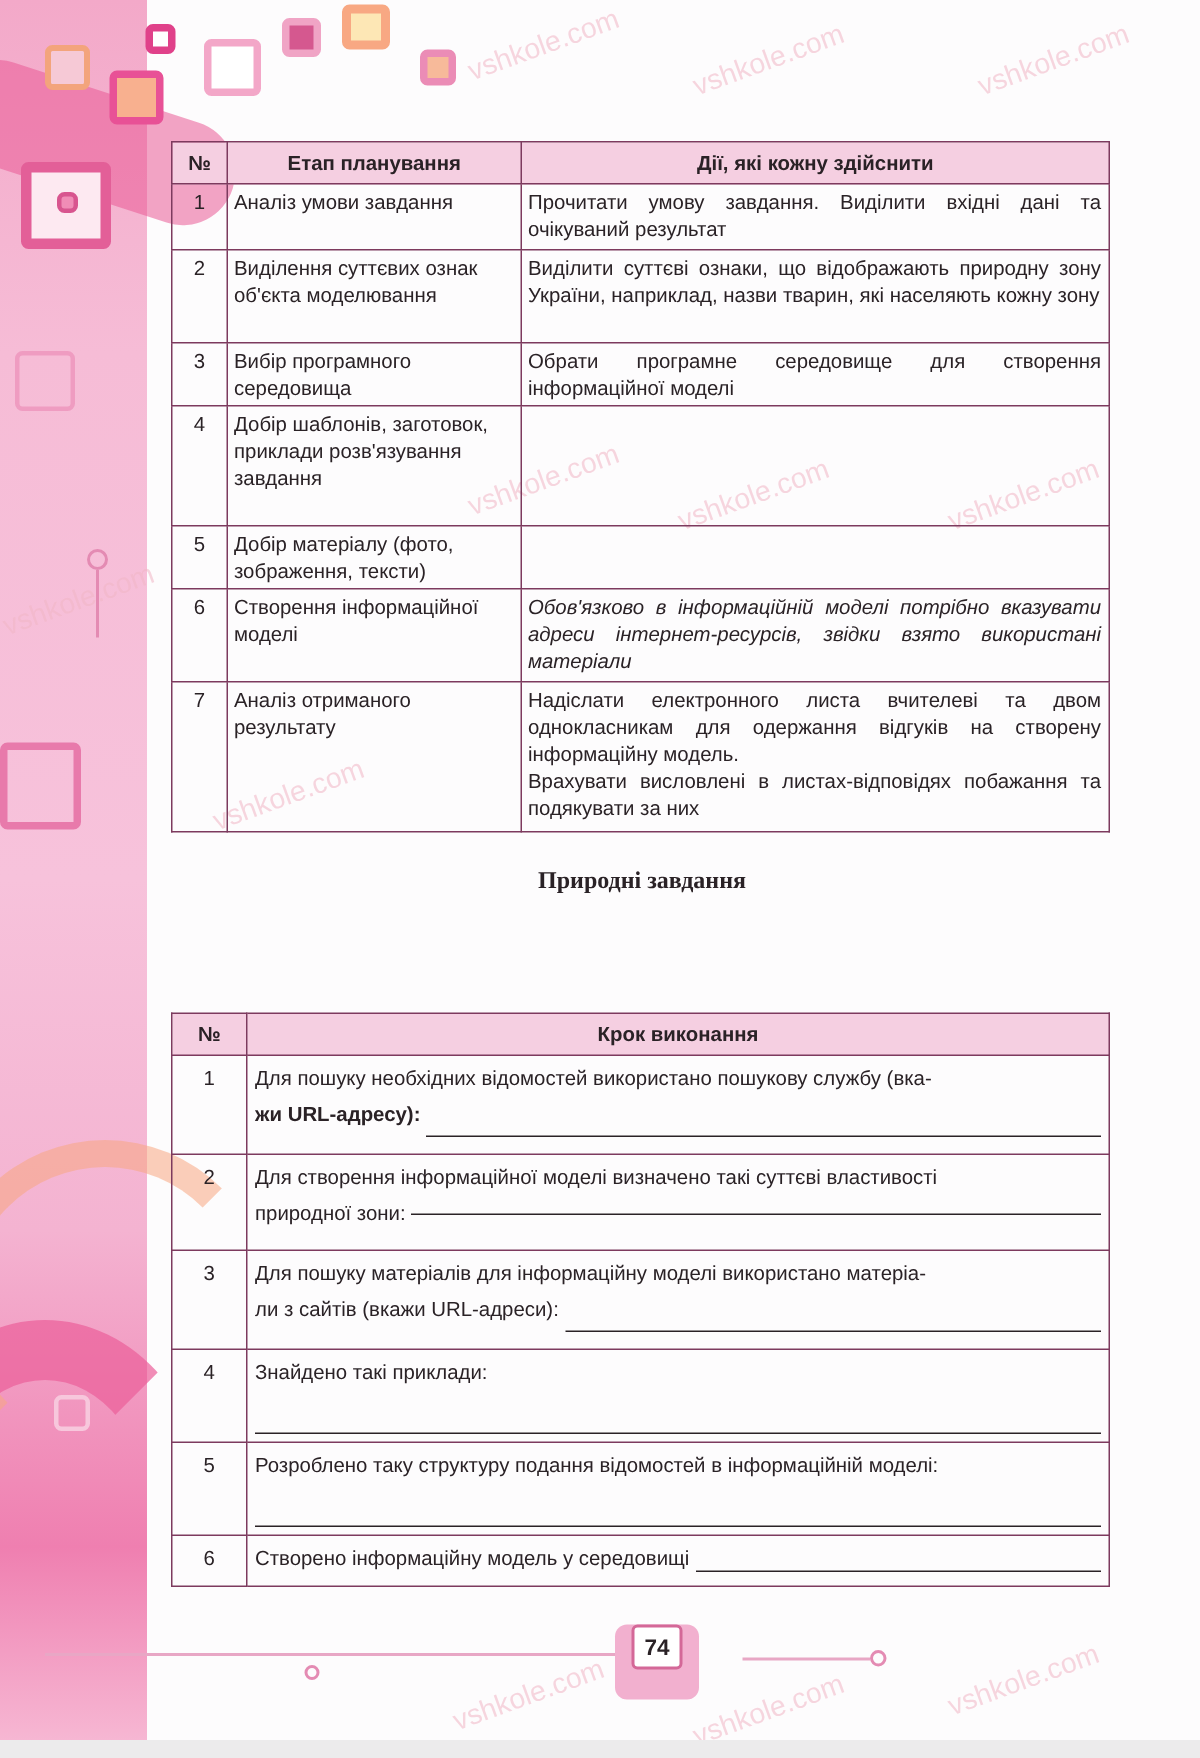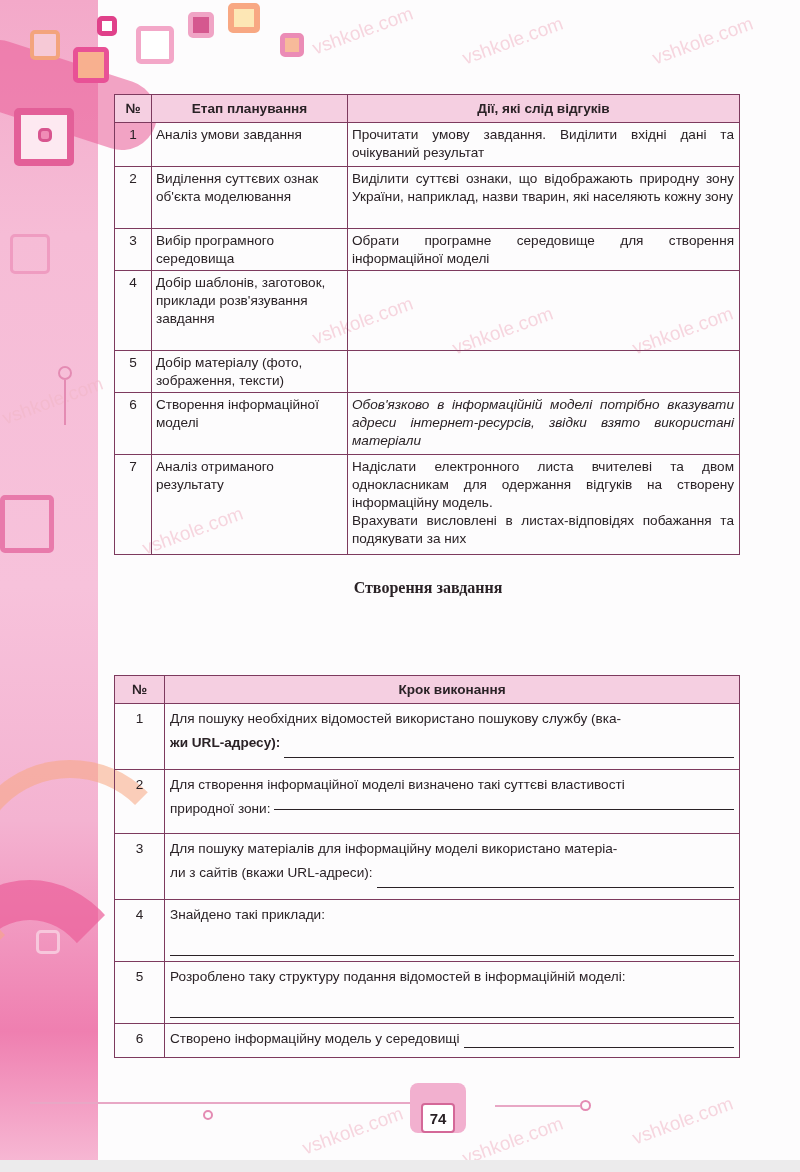--- a/index.html
+++ b/index.html
@@ -67,21 +67,21 @@
     #steps-table tr.r6 td { height: 34px; }
     .fill { display: inline-block; border-bottom: 1.3px solid #2a2226; height: 16px; vertical-align: baseline; }
     .fill-line { display: block; border-bottom: 1.3px solid #2a2226; height: 14px; margin-top: 12px; width: 100%; }
     .step-text { line-height: 18px; display: block; }
     .step-text.l2 { line-height: 30px; margin-top: 0; }
 
     
     .footer-line { position: absolute; height: 2px; background: #e8a7c5; }
     .page-box {
       position: absolute; left: 410px; top: 1083px; width: 56px; height: 50px;
-      background: #f2b0cf; border-radius: 8px; display: flex; align-items: flex-end; justify-content: center;
+      background: #f2b0cf; border-radius: 8px; display: flex; align-items: flex-start; justify-content: center;
     }
     .page-inner {
       width: 34px; height: 30px; background: #fff; border: 2px solid #d46898; border-radius: 4px;
       display: flex; align-items: center; justify-content: center;
       font-weight: bold; font-size: 15px; color: #2a2226;
     }
     .bottom-shade { position: absolute; left: 0; top: 1160px; width: 800px; height: 12px; background: #ecebec; }
   </style>
 </head>
 <body>
@@ -117,21 +117,21 @@
 <div class="watermark" style="left:140px;top:520px;">vshkole.com</div>
 <div class="watermark" style="left:300px;top:1120px;">vshkole.com</div>
 <div class="watermark" style="left:460px;top:1130px;">vshkole.com</div>
 <div class="watermark" style="left:630px;top:1110px;">vshkole.com</div>
 
 <table id="plan-table">
   <thead>
     <tr>
       <th style="width:37px;">№</th>
       <th style="width:196px;">Етап планування</th>
-      <th>Дії, які слід відгуків</th>
+      <th>Дії, які кожну здійснити</th>
     </tr>
   </thead>
   <tbody>
     <tr style="height:44px;">
       <td class="num">1</td>
       <td class="stage">Аналіз умови завдання</td>
       <td class="action">Прочитати умову завдання. Виділити вхідні дані та очікуваний результат</td>
     </tr>
     <tr style="height:62px;">
       <td class="num">2</td>
@@ -163,21 +163,21 @@
       <td class="stage">Аналіз отриманого результату</td>
       <td class="action">
         <span style="display:block;">Надіслати електронного листа вчителеві та двом однокласникам для одержання відгуків на створену інформаційну модель.</span>
         <span style="display:block;">Врахувати висловлені в листах-відповідях побажання та подякувати за них</span>
       </td>
     </tr>
   </tbody>
 </table>
 
 <div class="section">
-  <h2>Створення завдання</h2>
+  <h2>Природні завдання</h2>
 </div>
 
 <table id="steps-table">
   <thead>
     <tr>
       <th style="width:50px;">№</th>
       <th>Крок виконання</th>
     </tr>
   </thead>
   <tbody>

